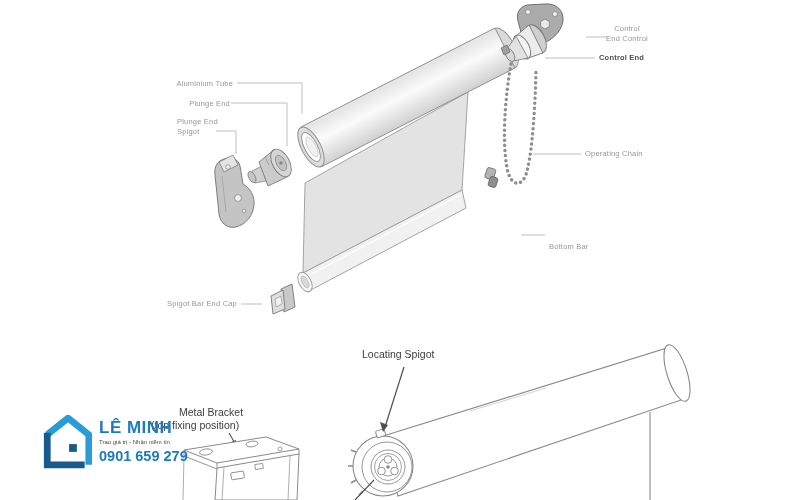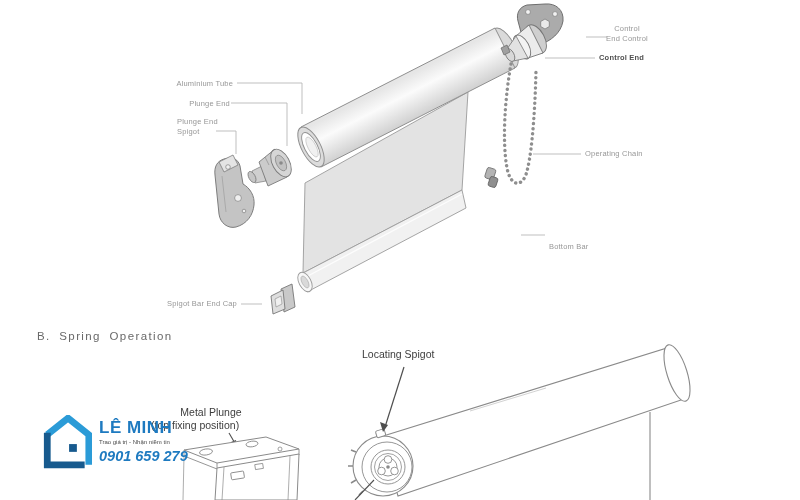--- a/index.html
+++ b/index.html
@@ -30,21 +30,21 @@
     letter-spacing:1.4px;word-spacing:4px;white-space:nowrap;
   }
   #l-ls{left:362px;top:348px;}
   #l-mb{left:167px;top:406px;width:88px;text-align:center;}
   #l-mbp{left:151px;top:419px;}
   #watermark{position:absolute;left:42px;top:413px;z-index:5;display:flex;align-items:center;}
   #wm-icon{width:50px;height:54px;flex:0 0 auto;margin-top:2px;}
   #wm-text{margin-left:7px;}
   #wm-brand{font-size:17px;font-weight:bold;color:#1e7ac0;letter-spacing:.5px;line-height:1.15;white-space:nowrap;}
   #wm-tagline{font-size:6px;color:#4a4a4a;margin-top:1px;white-space:nowrap;}
-  #wm-phone{font-size:14.5px;font-weight:600;color:#1e7ac0;margin-top:3px;white-space:nowrap;font-style:italic;}
+  #wm-phone{font-size:14.5px;font-weight:600;color:#1e7ac0;margin-top:3px;white-space:nowrap;}
 </style>
 </head>
 <body>
 
 <div id="canvas">
 
   <svg id="art" width="800" height="500" viewBox="0 0 800 500">
     <defs>
       <linearGradient id="tubeGrad" gradientUnits="userSpaceOnUse" x1="400" y1="80" x2="421" y2="121">
         <stop offset="0" stop-color="#e6e6e6"></stop>
@@ -189,23 +189,22 @@
   </div>
   <div class="lblA" id="l-bbec">Spigot Bar End Cap</div>
   <div class="lblA" id="l-ceb">
     <div>Control</div>
     <div>End Control</div>
   </div>
   <div class="lblA bold" id="l-ce">Control End</div>
   <div class="lblA" id="l-oc">Operating Chain</div>
   <div class="lblA" id="l-bb">Bottom Bar</div>
 
-  <div id="h-spring">B. Spring Operation</div>
   <div class="lblB" id="l-ls">Locating Spigot</div>
-  <div class="lblB" id="l-mb">Metal Plunge</div>
+  <div class="lblB" id="l-mb">Metal Bracket</div>
   <div class="lblB" id="l-mbp">(top fixing position)</div>
 
   <div id="watermark">
     <svg id="wm-icon" viewBox="0 0 48 52">
       <polyline points="5,19 25,3 45,19 45,48" fill="none" stroke="#2b9bd7" stroke-width="6.5"></polyline>
       <polyline points="5,17 5,48 41,48" fill="none" stroke="#175a8e" stroke-width="6.5"></polyline>
       <rect x="26" y="28" width="7.5" height="7.5" fill="#175a8e"></rect>
     </svg>
     <div id="wm-text">
       <div id="wm-brand">LÊ MINH</div>

